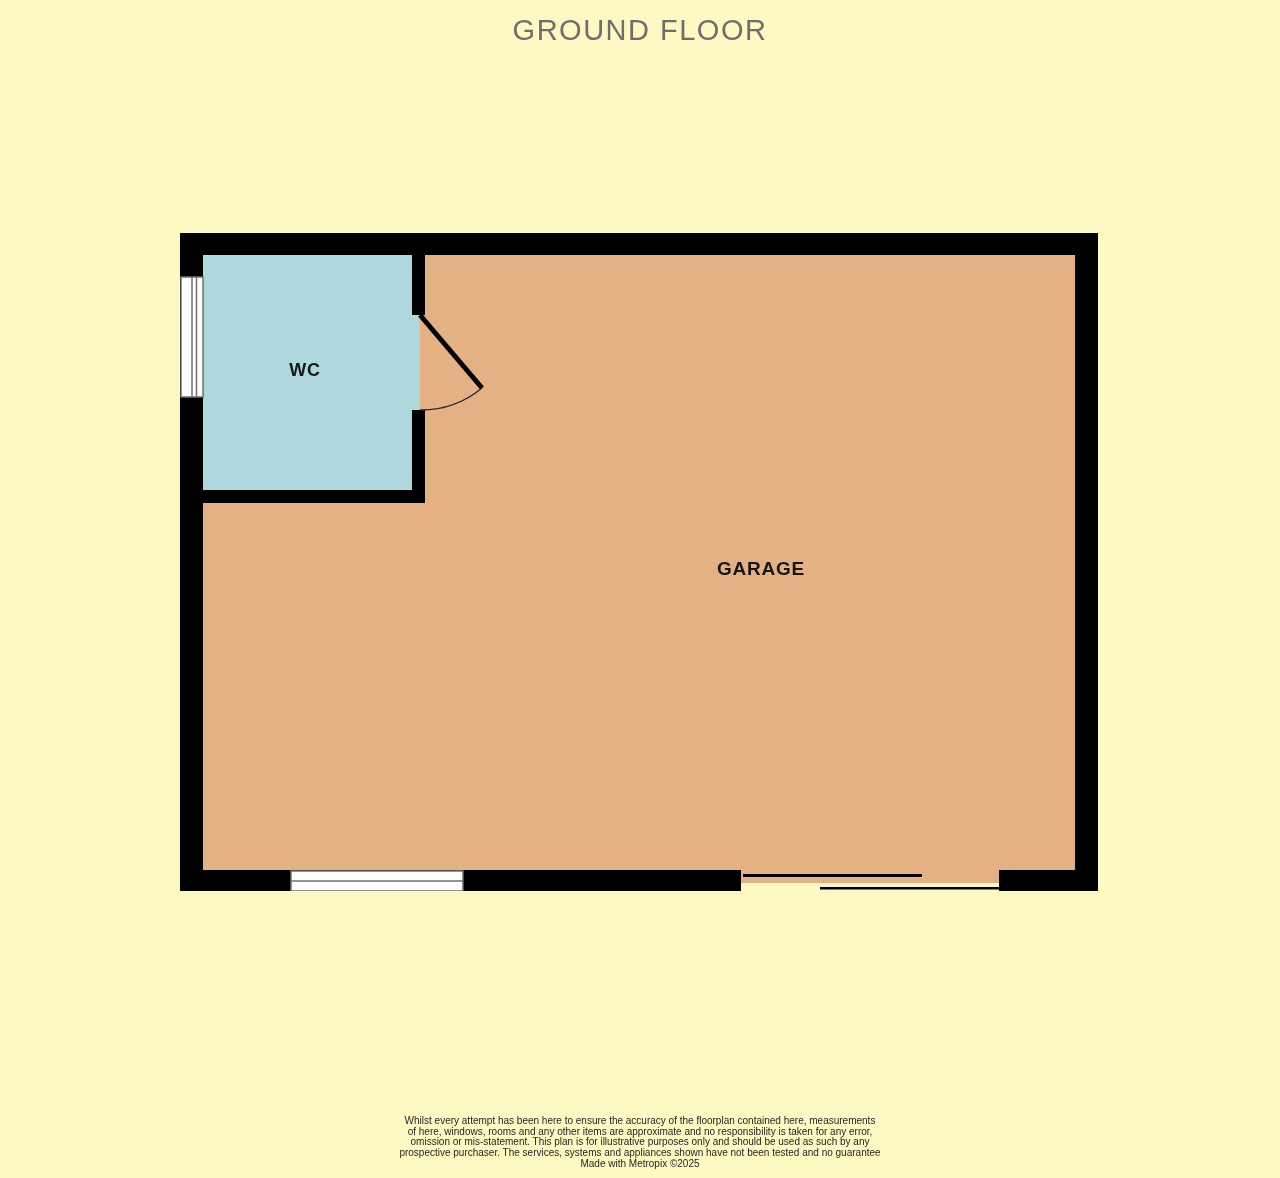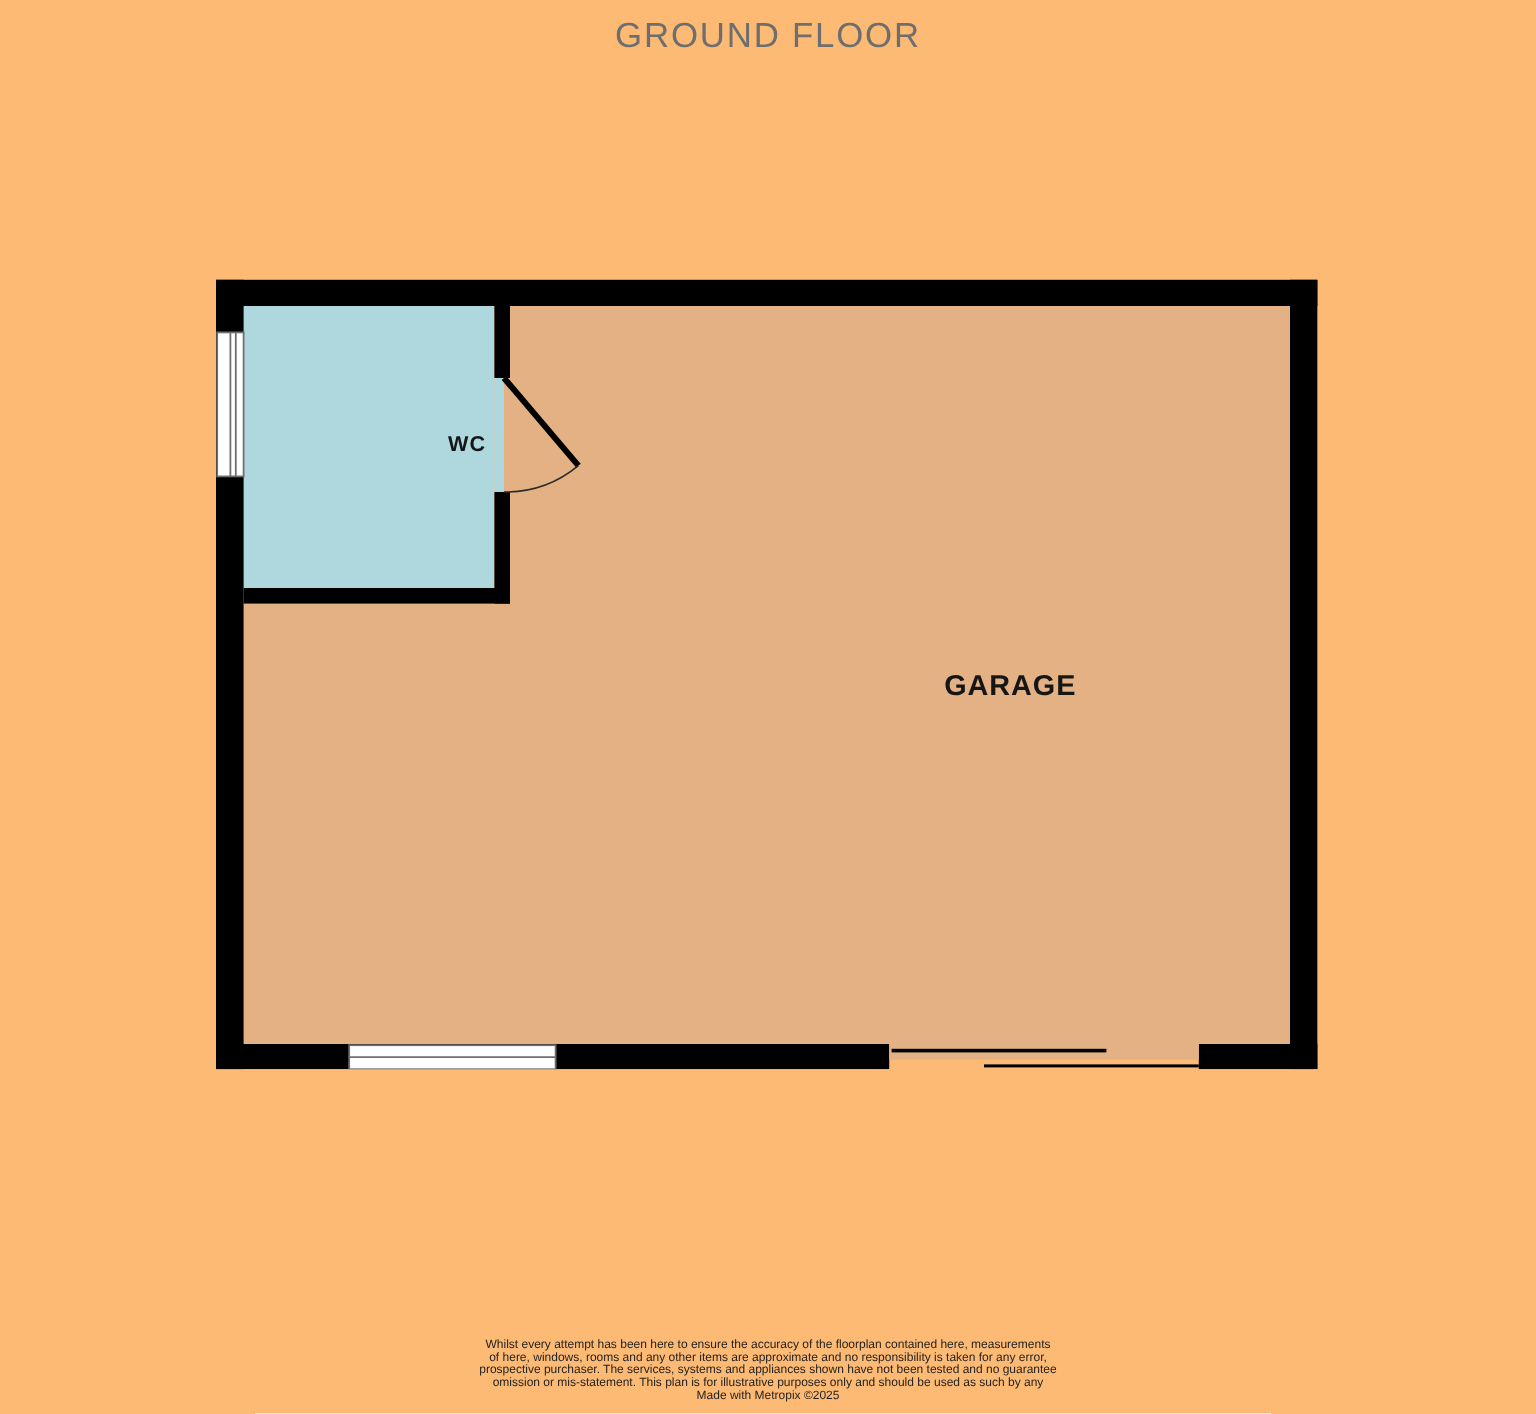--- a/index.html
+++ b/index.html
@@ -5,21 +5,21 @@
   html, body {
     margin: 0;
     padding: 0;
     background: #ffffff;
     font-family: "Liberation Sans", sans-serif;
   }
   .page {
     position: relative;
     width: 1280px;
     height: 1178px;
-    background: #fdba74;
+    background: #fef9c3;
     overflow: hidden;
   }
   .title {
     position: absolute;
     top: 14px;
     left: 0;
     width: 1280px;
     text-align: center;
     font-size: 29px;
     letter-spacing: 1.5px;
@@ -31,34 +31,34 @@
     left: 180px;
     top: 233px;
     width: 918px;
     height: 658px;
   }
   .plan svg { display: block; }
   .room-label {
     position: absolute;
     font-weight: bold;
     color: #161616;
-    text-align: right;
+    text-align: center;
     letter-spacing: 0.8px;
   }
   .wc-label {
     left: 205px;
     top: 360px;
     width: 200px;
     font-size: 18px;
   }
   .garage-label {
-    left: 597px;
+    left: 611px;
     top: 558px;
     width: 300px;
-    font-size: 24px;
+    font-size: 19px;
   }
   .footer {
     position: absolute;
     left: 310px;
     top: 1116px;
     width: 660px;
     text-align: center;
     font-size: 10px;
     line-height: 10.7px;
     color: #1f1f1f;
@@ -111,18 +111,18 @@
       <path d="M302,155 A96,96 0 0 1 240,177" fill="none" stroke="#2a2a2a" stroke-width="1.3"></path>
     </svg>
   </div>
 
   <div class="room-label wc-label">WC</div>
   <div class="room-label garage-label">GARAGE</div>
 
   <div class="footer">
     <div>Whilst every attempt has been here to ensure the accuracy of the floorplan contained here, measurements</div>
     <div>of here, windows, rooms and any other items are approximate and no responsibility is taken for any error,</div>
+    <div>omission or mis-statement. This plan is for illustrative purposes only and should be used as such by any</div>
     <div>prospective purchaser. The services, systems and appliances shown have not been tested and no guarantee</div>
-    <div>omission or mis-statement. This plan is for illustrative purposes only and should be used as such by any</div>
     <div>Made with Metropix ©2025</div>
   </div>
 
 </div>
 
 </body></html>

